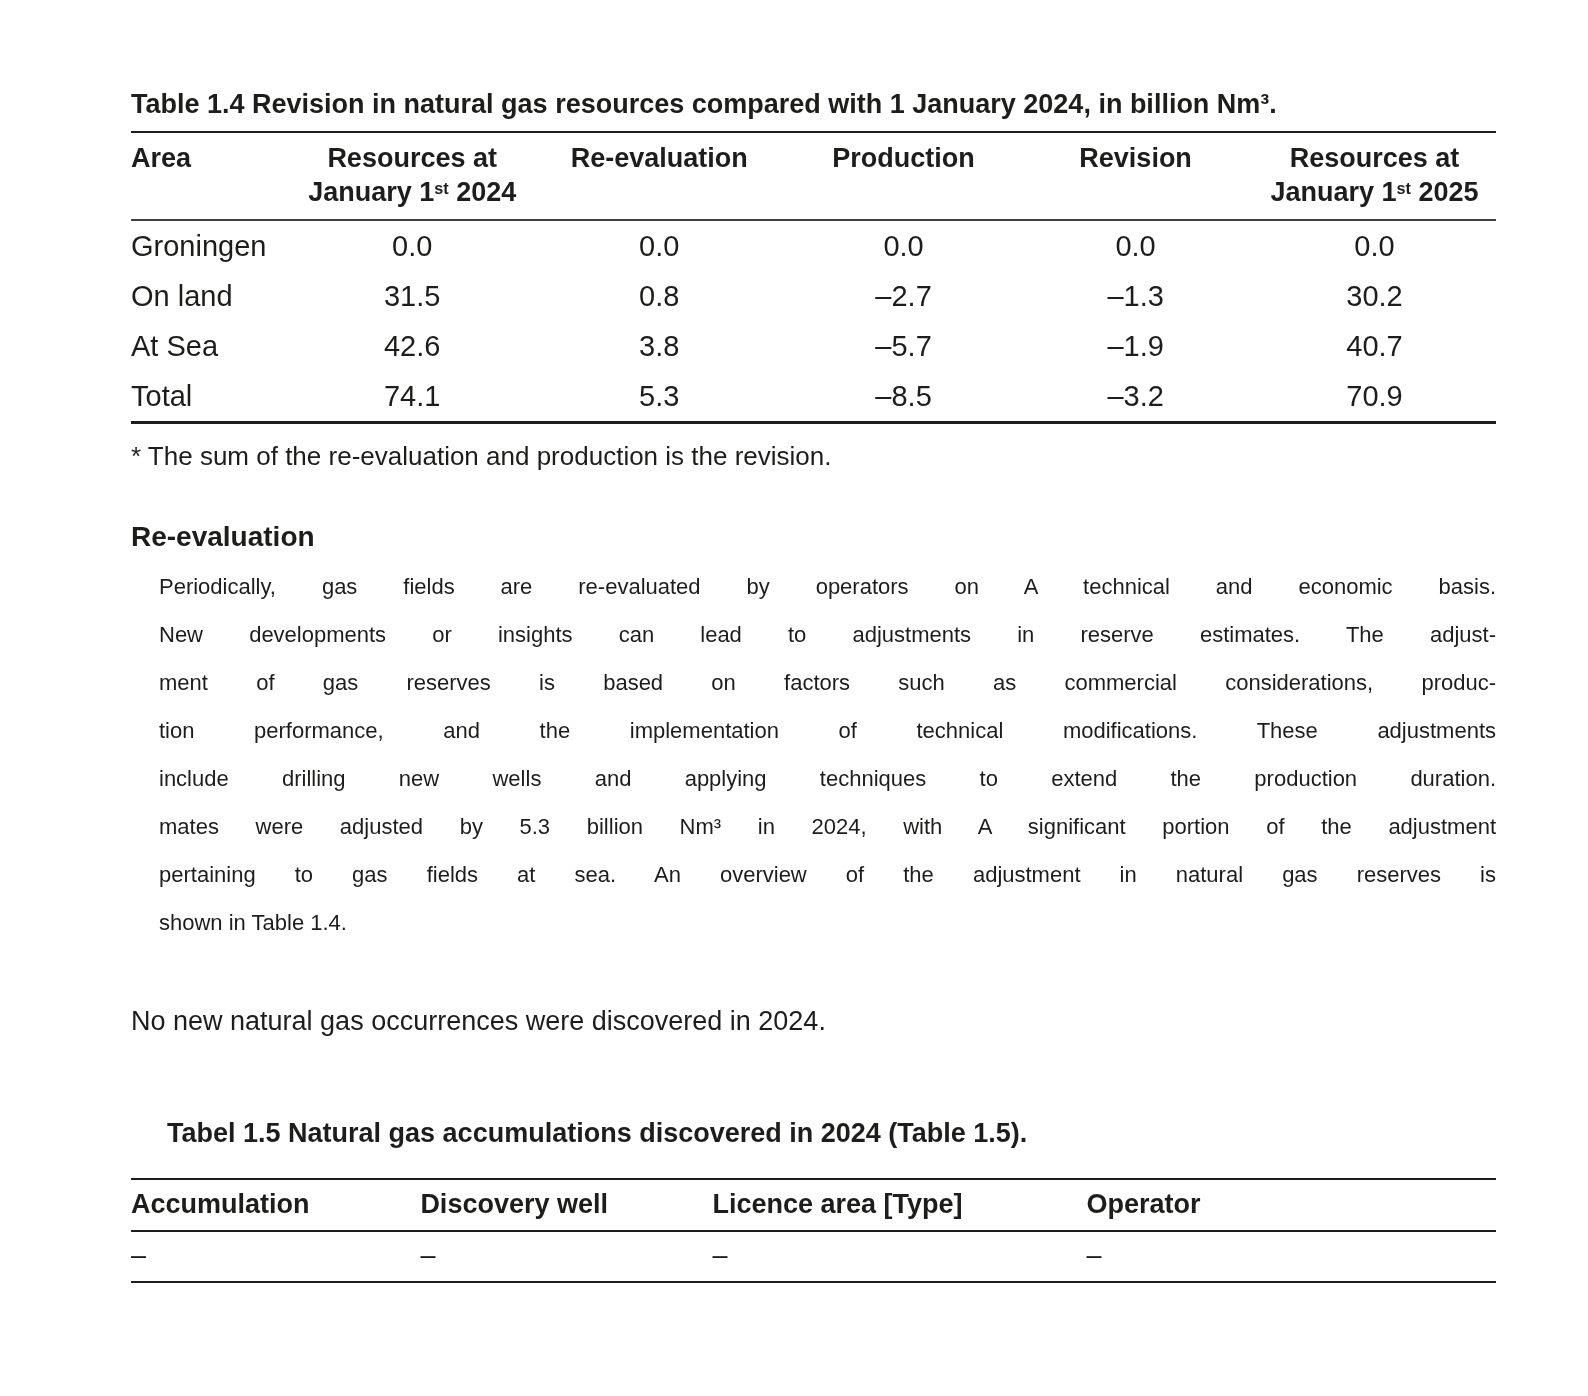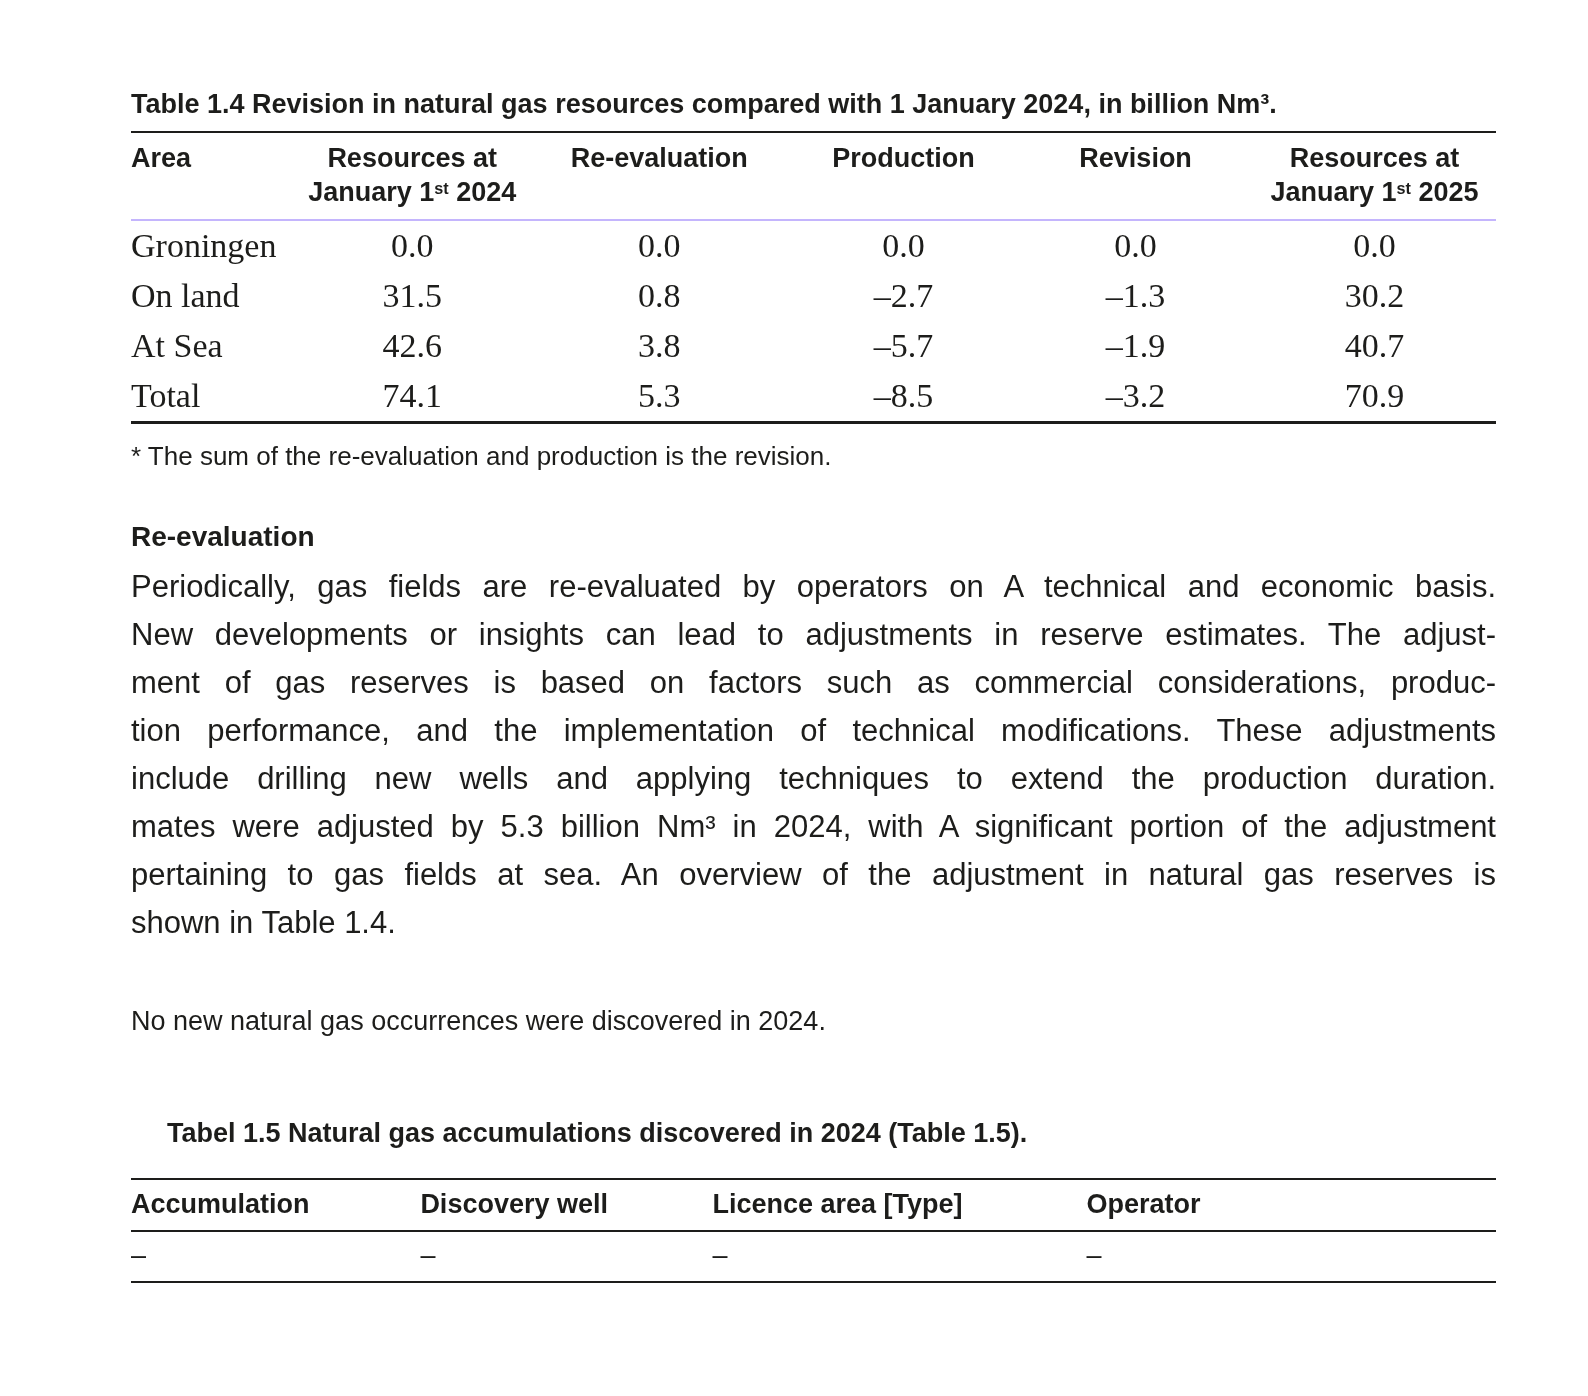--- a/index.html
+++ b/index.html
@@ -36,39 +36,38 @@
   table {
     width: 100%;
     border-collapse: collapse;
     table-layout: fixed;
   }
   .t14 {
     border-top: 2px solid #1d1d1b;
     border-bottom: 3px solid #1d1d1b;
   }
   .t14 thead th {
-    border-bottom: 2px solid #c4b5fd;
+    border-bottom: 2px solid #404040;
     font-size: 27px;
     line-height: 34px;
     font-weight: 700;
     vertical-align: top;
     padding: 8px 0 7px 0;
     text-align: center;
   }
   .t14 thead th.first,
   .t14 tbody td.first {
     text-align: left;
   }
   .t14 tbody td {
-    font-size: 34px;
+    font-size: 29px;
     line-height: 30px;
     padding: 10px 0;
     text-align: center;
     font-weight: 400;
-    font-family: Liberation Serif, serif;
   }
   sup.st {
     font-size: 0.6em;
     vertical-align: baseline;
     position: relative;
     top: -0.45em;
     letter-spacing: 0;
     margin-top: 16px;
   }
 
@@ -82,25 +81,26 @@
   .section-heading {
     font-size: 28px;
     line-height: 34px;
     font-weight: 700;
     margin-top: 49px;
   }
   .para {
     margin-top: 9px;
   }
   .para .jline {
-    font-size: 31px;
+    font-size: 22px;
     line-height: 48px;
     text-align: justify;
     text-align-last: justify;
     white-space: normal;
+    margin-left: 28px;
   }
   .para .jline.lastline {
     text-align-last: left;
   }
 
   .note-line {
     font-size: 27px;
     line-height: 32px;
     margin-top: 58px;
   }

